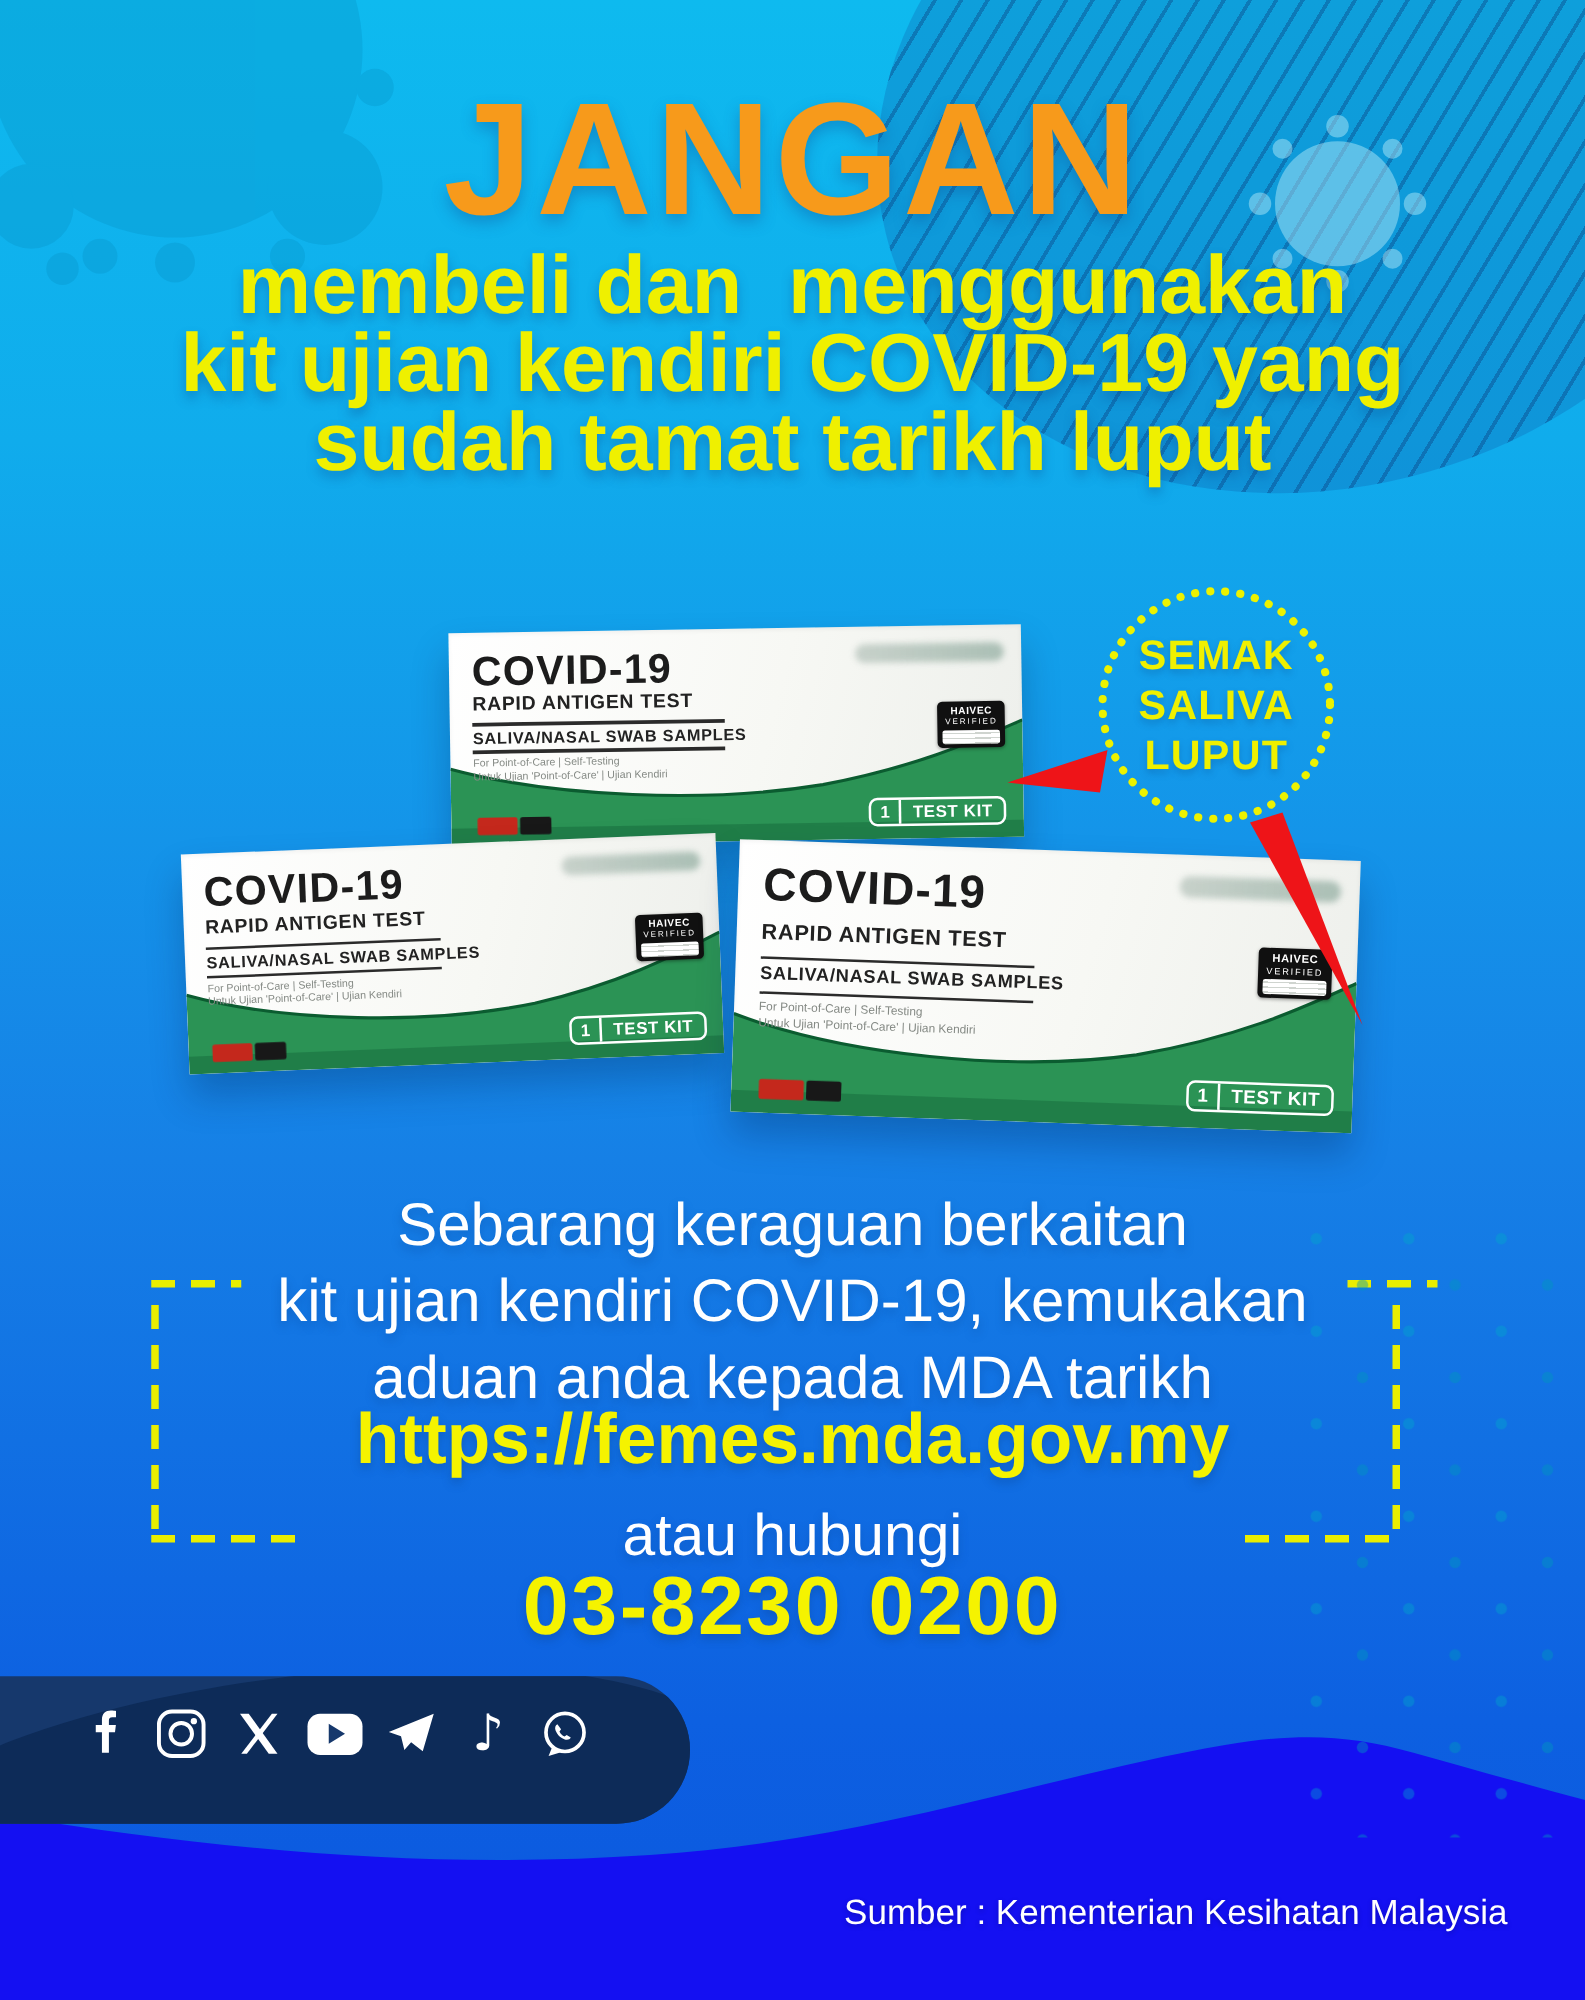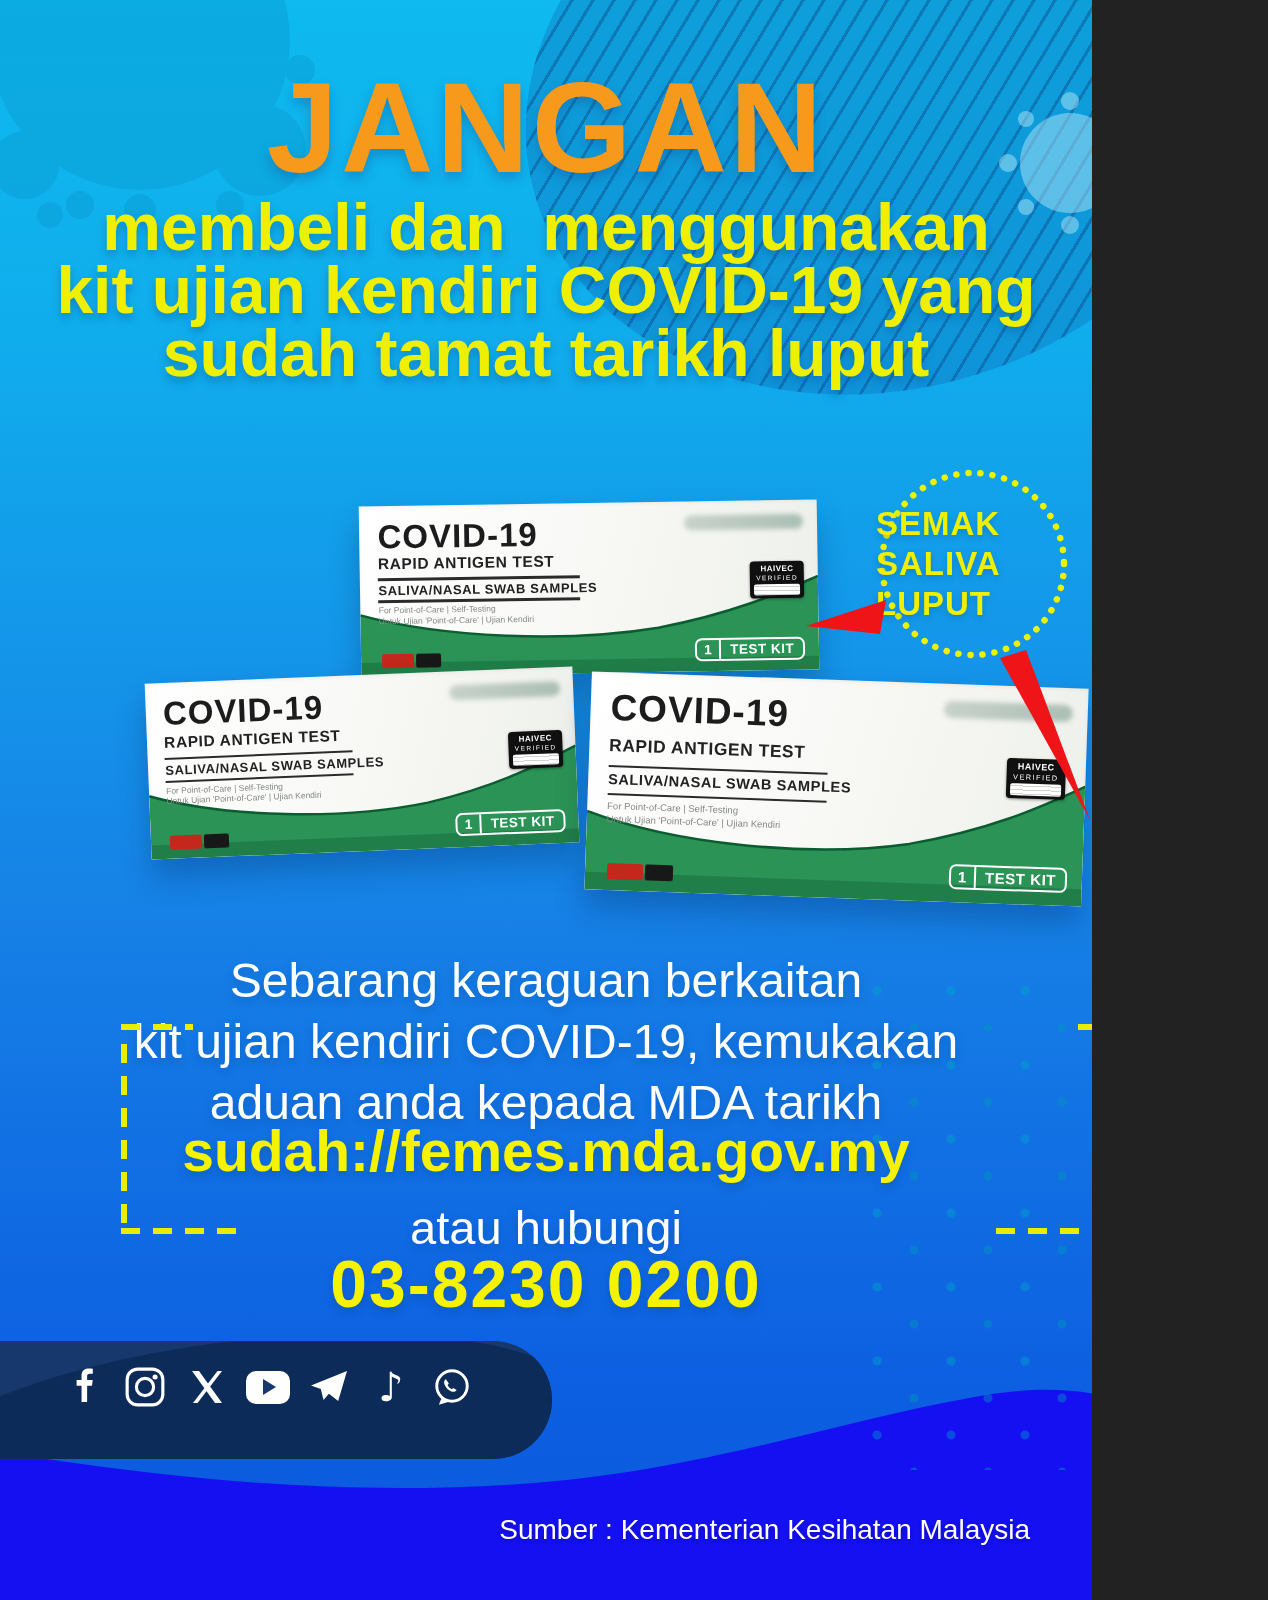--- a/index.html
+++ b/index.html
@@ -1,16 +1,16 @@
 <!DOCTYPE html>
 <html><head>
 <meta charset="utf-8">
 <style>
   html,body{margin:0;padding:0;background:#222;}
-  .poster{position:relative;width:1092px;height:1600px;overflow:hidden;
+  .poster{position:relative;width:1268px;height:1600px;overflow:hidden;
     font-family:"Liberation Sans",sans-serif;
     background:linear-gradient(180deg,#0EBAEF 0%,#10ACEC 22%,#1494E9 42%,#1680E6 58%,#1170E3 72%,#0D60E1 86%,#0B57DF 100%);}
   .abs{position:absolute;}
 
   
   .virus-tl{left:-70px;top:-90px;width:440px;height:380px;z-index:0;}
   .corner-wrap{right:-150px;top:-190px;width:720px;height:580px;border-radius:50%;
     background:rgba(13,90,170,.28);transform:rotate(-14deg);overflow:hidden;z-index:0;}
   .corner-wrap::after{content:'';position:absolute;inset:0;
     background:repeating-linear-gradient(135deg,transparent 0 15px,rgba(9,45,110,.33) 15px 18px);}
@@ -49,21 +49,21 @@
     padding:3px 4px;color:#fff;text-align:center;box-shadow:0 1px 3px rgba(0,0,0,.4);}
   .kv-l1{font-size:calc(8px*var(--k));font-weight:700;letter-spacing:.5px;line-height:1.2;}
   .kv-l2{font-size:calc(6.5px*var(--k));letter-spacing:1.5px;line-height:1.3;}
   .kv-num{height:calc(11px*var(--k));margin-top:2px;border-radius:2px;background:
     repeating-linear-gradient(180deg,#fff 0 2px,#cfd4cf 2px 3px,#fff 3px 4px);}
   .k-blur-logo{right:3%;top:8%;width:26%;height:calc(15px*var(--k));border-radius:9px;
     background:linear-gradient(90deg,rgba(145,165,155,.45),rgba(115,150,135,.55));filter:blur(2.5px);}
 
   
   .reminder-circle{left:876px;top:467px;width:194px;height:194px;z-index:5;}
-  .rc-text{position:absolute;inset:0;display:flex;flex-direction:column;justify-content:center;
+  .rc-text{position:absolute;inset:0;display:flex;flex-direction:column;align-items:center;justify-content:center;
     color:#EFF000;font-size:33px;font-weight:700;letter-spacing:1px;line-height:40px;
     text-shadow:0 3px 6px rgba(10,80,150,.35);}
   .arrows{left:0;top:0;width:1268px;height:1600px;z-index:5;pointer-events:none;}
 
   
   .msg{left:0;right:0;text-align:center;z-index:6;color:#fff;}
   .m-lines{top:934px;font-size:48px;line-height:61px;text-shadow:0 4px 8px rgba(10,70,150,.35);margin-top:16px;}
   .m-url{top:1118px;font-size:57px;font-weight:700;color:#F5F300;text-shadow:0 4px 8px rgba(10,70,150,.4);}
   .m-atau{top:1200px;font-size:47px;text-shadow:0 4px 8px rgba(10,70,150,.35);}
   .m-phone{top:1246px;font-size:66px;font-weight:700;color:#F5F300;letter-spacing:2px;
@@ -235,21 +235,21 @@
   <svg class="abs arrows" viewBox="0 0 1268 1600">
     <polygon points="806,626 886,600 880,634" fill="#EE1418"></polygon>
     <polygon points="1000,658 1026,650 1090,820" fill="#EE1418"></polygon>
   </svg>
 
   <div class="abs msg m-lines">
     <div>Sebarang keraguan berkaitan</div>
     <div>kit ujian kendiri COVID-19, kemukakan</div>
     <div>aduan anda kepada MDA tarikh</div>
   </div>
-  <div class="abs msg m-url">sudah://femes.mda.gov.my</div>
+  <div class="abs msg m-url">https://femes.mda.gov.my</div>
   <div class="abs msg m-atau">atau hubungi</div>
   <div class="abs msg m-phone">03-8230 0200</div>
 
   <div class="dash-v" style="left:121px;top:1044px;height:188px;"></div>
   <div class="dash-v" style="left:1114px;top:1044px;height:188px;"></div>
   <div class="dash-h" style="left:121px;top:1024px;width:72px;"></div>
   <div class="dash-h" style="left:1078px;top:1024px;width:72px;"></div>
   <div class="dash-h" style="left:121px;top:1228px;width:126px;"></div>
   <div class="dash-h" style="left:996px;top:1228px;width:124px;"></div>
 

